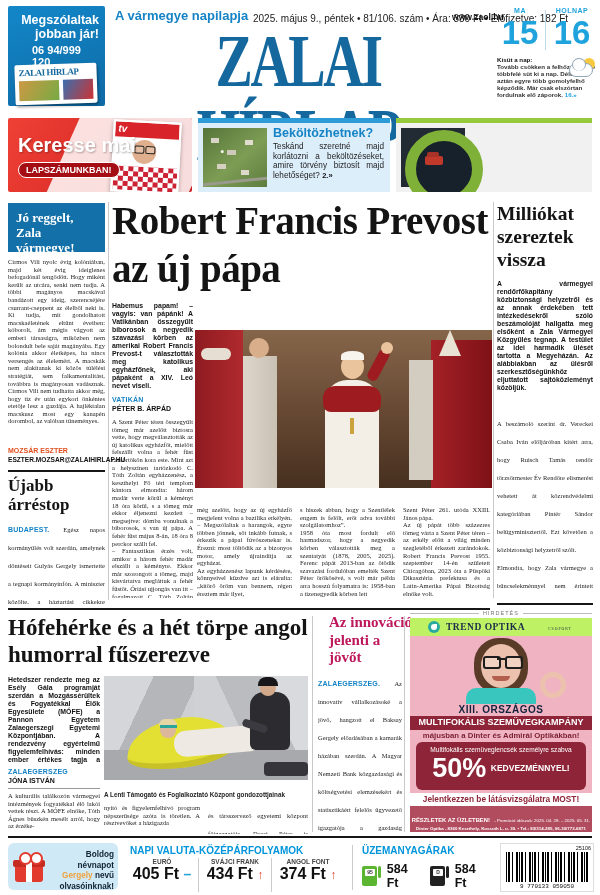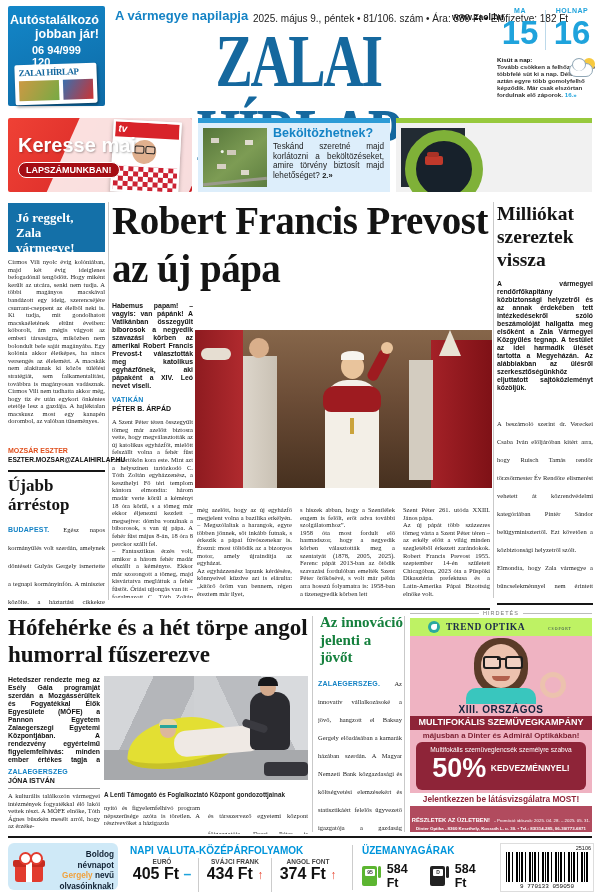--- a/index.html
+++ b/index.html
@@ -32,21 +32,21 @@
   .ad-red{background:#8e2438;color:#fff;}
   .bc-bars{height:30px;background:
      repeating-linear-gradient(90deg,#000 0 1px,#fff 1px 2px,#000 2px 4px,#fff 4px 6px,#000 6px 7px,#fff 7px 10px,#000 10px 12px,#fff 12px 13px);}
 </style>
 </head>
 <body>
 
 <div id="page">
 
   <div class="abs" style="left:8px;top:6px;width:97px;height:100px;background:linear-gradient(160deg,#1387c9,#0e6aa5);border-radius:2px;">
-    <div class="abs b" style="right:6px;top:7px;font-size:12.5px;color:#fff;">Autóstalálkozó</div>
+    <div class="abs b" style="right:6px;top:7px;font-size:12.5px;color:#fff;">Megszólaltak</div>
     <div class="abs b" style="right:6px;top:21px;font-size:12.5px;color:#fff;">jobban jár!</div>
     <div class="abs b" style="right:6px;top:38px;font-size:11px;color:#fff;padding-left:24px;">06 94/999 120</div>
     <div class="abs" style="left:7px;top:58px;width:82px;height:40px;background:#fff;border-radius:2px;box-shadow:1px 2px 3px rgba(0,0,0,.4);transform:rotate(-2deg);overflow:hidden;">
       <div class="abs serif b" style="left:4px;top:3px;font-size:9px;color:#15689e;letter-spacing:-.5px;">ZALAI HÍRLAP</div>
       <div class="abs" style="left:4px;top:16px;width:40px;height:20px;background:linear-gradient(120deg,#c94,#7a4);"></div>
       <div class="abs" style="left:48px;top:16px;width:30px;height:20px;background:linear-gradient(120deg,#3a6fae,#c33);"></div>
     </div>
   </div>
 
   <div class="abs b" style="left:115px;top:8px;font-size:13px;color:#1583c5;">A vármegye napilapja</div>
@@ -210,21 +210,21 @@
   <div class="abs oh" style="left:104px;top:783px;width:204px;height:17px;">
     <span class="cap">A Lenti Támogató és Foglalkoztató Központ gondozottjainak előadása aratta a legnagyobb sikert.</span>
     
   </div>
   <div class="abs j oh body-txt" style="left:104px;top:804px;width:96px;height:30px;">nyitó és figyelemfelhívó program népszerűsége azóta is töretlen. A résztvevőket a házigazda</div>
   <div class="abs j oh" style="left:208px;top:804px;width:100px;height:30px;">
     <span class="body-txt">és társszervező egyetemi központ főigazgatója, Decsi Péter is köszöntötte.</span>
     
   </div>
 
-  <div class="abs serif b" style="left:320px;top:614px;width:84px;font-size:15px;line-height:17.5px;color:#15803d;">Az innováció jelenti a jövőt</div>
+  <div class="abs serif b" style="left:329px;top:614px;width:84px;font-size:15px;line-height:17.5px;color:#be185d;">Az innováció jelenti a jövőt</div>
   <div class="abs j oh" style="left:318px;top:672px;width:84px;height:160px;">
     <span class="dateline">ZALAEGERSZEG.</span>
     <span class="body-txt">Az innovatív vállalkozásoké a jövő, hangzott el Baksay Gergely előadásában a kamarák házában szerdán. A Magyar Nemzeti Bank közgazdasági és költségvetési elemzésekért és statisztikáért felelős ügyvezető igazgatója a gazdaság lehetőségeiről tartott előadást.</span>
     
     
   </div>
 
   <div class="abs" style="left:410px;top:610px;width:182px;display:flex;align-items:center;gap:4px;">
     <div style="flex:1;height:1px;background:#bbb;"></div>
     <div style="font-size:5.5px;color:#777;letter-spacing:1px;">HIRDETÉS</div>

